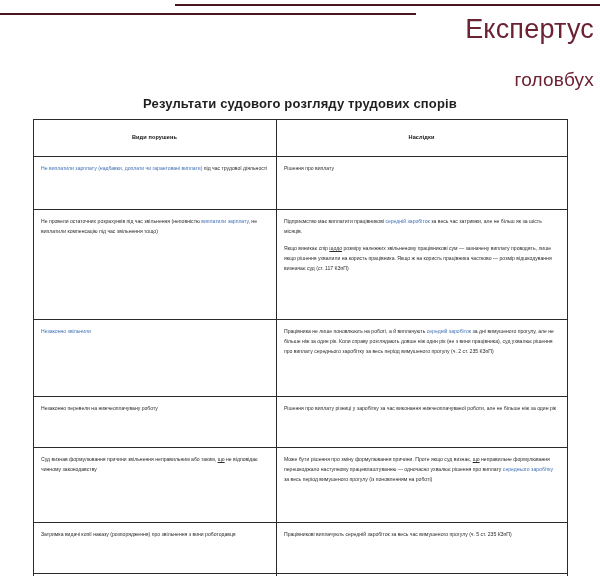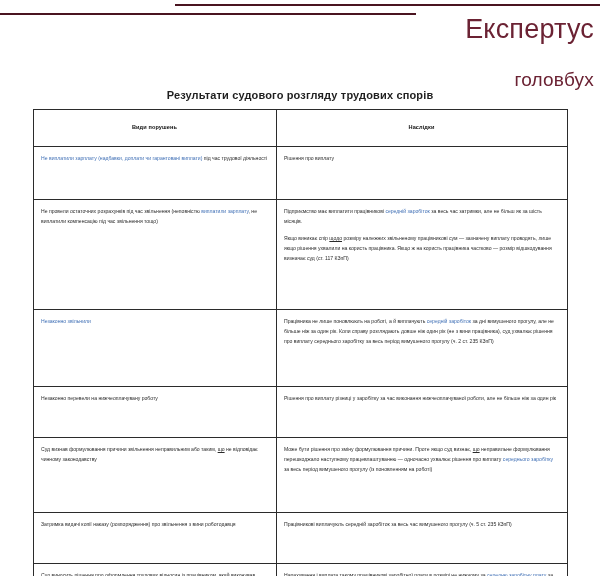--- a/index.html
+++ b/index.html
@@ -53,23 +53,24 @@
     display: block;
     font-size: 19px;
     color: #6b2233;
     margin-top: 1px;
     letter-spacing: 0.2px;
   }
 
   
   .caption {
     text-align: center;
-    font-size: 11px;
+    font-size: 13px;
     font-weight: bold;
     color: #1f1f1f;
+    margin-top: 7px;
     margin-bottom: 8px;
     letter-spacing: 0.15px;
   }
 
   
   .table-wrap {
     padding: 0 32px 0 33px;
   }
   table.matrix {
     width: 100%;

